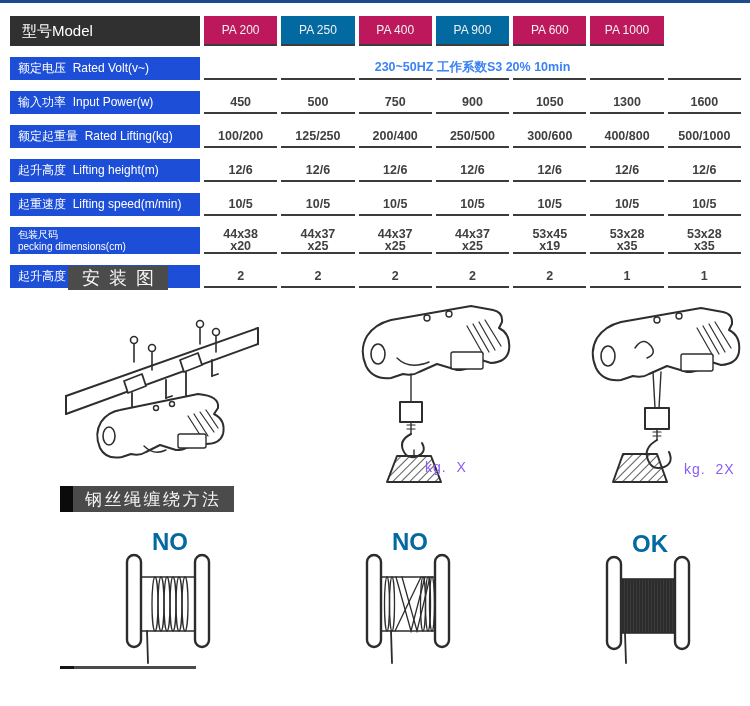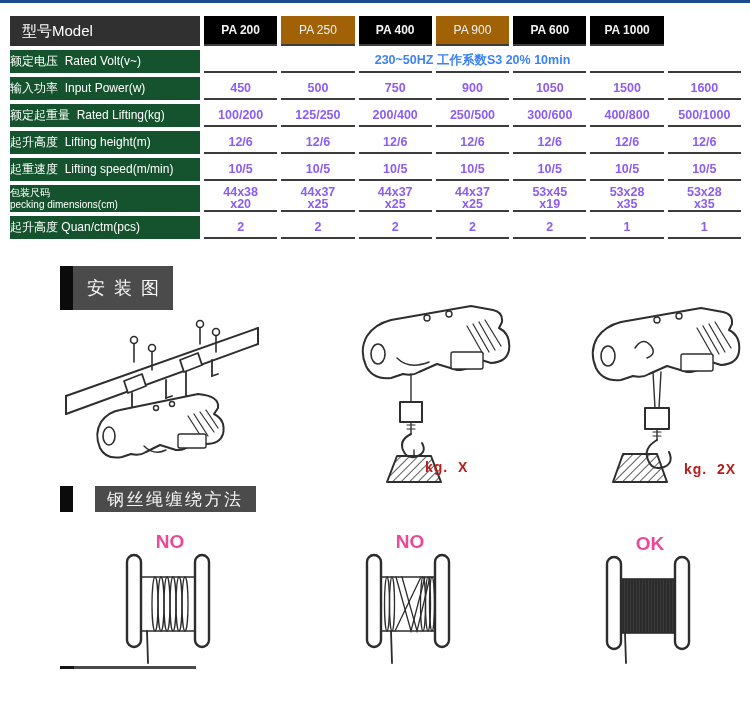--- a/index.html
+++ b/index.html
@@ -3,53 +3,53 @@
 <meta charset="utf-8">
 <style>
   html,body{margin:0;padding:0;background:#fff;}
   .canvas{position:relative;width:750px;height:706px;background:#ffffff;overflow:hidden;
           font-family:"Liberation Sans","DejaVu Sans",sans-serif;color:#1b1b1b;}
   .topbar{position:absolute;top:0;left:0;width:100%;height:3px;background:#1d4b8e;}
 
   
   .spec-table{position:absolute;left:10px;top:16px;width:731px;}
   .thead,.trow{display:grid;grid-template-columns:190px repeat(7,1fr);column-gap:4px;
-               margin-bottom:4px;position:relative;}
+               margin-bottom:11px;position:relative;}
   .hcell{background:#303030;color:#fff;font-size:15px;display:flex;align-items:center;
          padding-left:12px;height:30px;box-sizing:border-box;}
   .mcell{color:#f2f2f2;font-size:12px;display:flex;align-items:center;justify-content:center;
          height:28px;border-bottom:2px solid #3c3c3c;}
-  .mlight{background:#000000;font-weight:bold;}
-  .mdark{background:#a16207;}
+  .mlight{background:#be185d;}
+  .mdark{background:#0369a1;}
   .trow{height:23px;}
   .trow.tall{height:27px;}
-  .lcell{background:#14532d;color:#fff;font-size:12px;display:flex;align-items:center;
-         padding-left:0;white-space:pre-wrap;line-height:13px;}
+  .lcell{background:#1d4ed8;color:#fff;font-size:12px;display:flex;align-items:center;
+         padding-left:8px;white-space:pre-wrap;line-height:13px;}
   .tall .lcell{font-size:10px;line-height:12px;}
   .vcell{display:flex;align-items:center;justify-content:center;font-size:12.5px;font-weight:700;
-         color:#8b5cf6;border-bottom:2px solid #3c3c3c;white-space:pre-wrap;text-align:center;
+         color:#404040;border-bottom:2px solid #3c3c3c;white-space:pre-wrap;text-align:center;
          line-height:12px;}
   .spanval{position:absolute;left:194px;right:0;top:0;height:21px;display:flex;align-items:center;
            justify-content:center;font-weight:700;font-size:12.5px;color:#3b82f6;pointer-events:none;}
 
   
   .sec{position:absolute;display:flex;align-items:stretch;}
   .blk{width:13px;background:#0b0b0b;}
   .stitle{background:#4b4b4b;color:#f5f5f5;display:flex;align-items:center;}
-  .sec-install{left:60px;top:266px;height:44px;}
+  .sec-install{left:68px;top:266px;height:16px;flex-direction:column;}
   .sec-install .stitle{font-size:18px;letter-spacing:9px;padding:0 5px 0 14px;}
-  .sec-winding{left:60px;top:486px;height:26px;gap:22px;}
+  .sec-winding{left:60px;top:486px;height:26px;}
   .sec-winding .stitle{font-size:17px;letter-spacing:2.5px;padding:0 12px 0 12px;}
 
   
   .fig{position:absolute;}
   svg{display:block;}
-  .kg{position:absolute;font-size:14px;font-weight:700;color:#b91c1c;white-space:pre;letter-spacing:1px;}
+  .kg{position:absolute;font-size:14px;font-weight:400;color:#8b5cf6;white-space:pre;letter-spacing:1px;}
   .drum{position:absolute;width:90px;text-align:center;}
-  .drum-label{font-size:19px;font-weight:700;color:#ec4899;height:22px;line-height:22px;}
+  .drum-label{font-size:24px;font-weight:700;color:#0369a1;height:22px;line-height:22px;}
   .baseline{position:absolute;left:60px;top:666px;width:136px;height:3px;
             background:linear-gradient(90deg,#151515 0 14px,#4a4a4a 14px);}
 </style>
 </head>
 <body>
 
 <div class="canvas">
   <div class="topbar"></div>
 
   <div class="spec-table">
@@ -75,21 +75,21 @@
           <div class="vcell"></div>
           <div class="spanval">230~50HZ  工作系数S3 20% 10min</div>
         </div>
         <div class="trow">
           <div class="lcell">输入功率  Input Power(w)</div>
           <div class="vcell">450</div>
           <div class="vcell">500</div>
           <div class="vcell">750</div>
           <div class="vcell">900</div>
           <div class="vcell">1050</div>
-          <div class="vcell">1500</div>
+          <div class="vcell">1300</div>
           <div class="vcell">1600</div>
         </div>
         <div class="trow">
           <div class="lcell">额定起重量  Rated Lifting(kg)</div>
           <div class="vcell">100/200</div>
           <div class="vcell">125/250</div>
           <div class="vcell">200/400</div>
           <div class="vcell">250/500</div>
           <div class="vcell">300/600</div>
           <div class="vcell">400/800</div>

